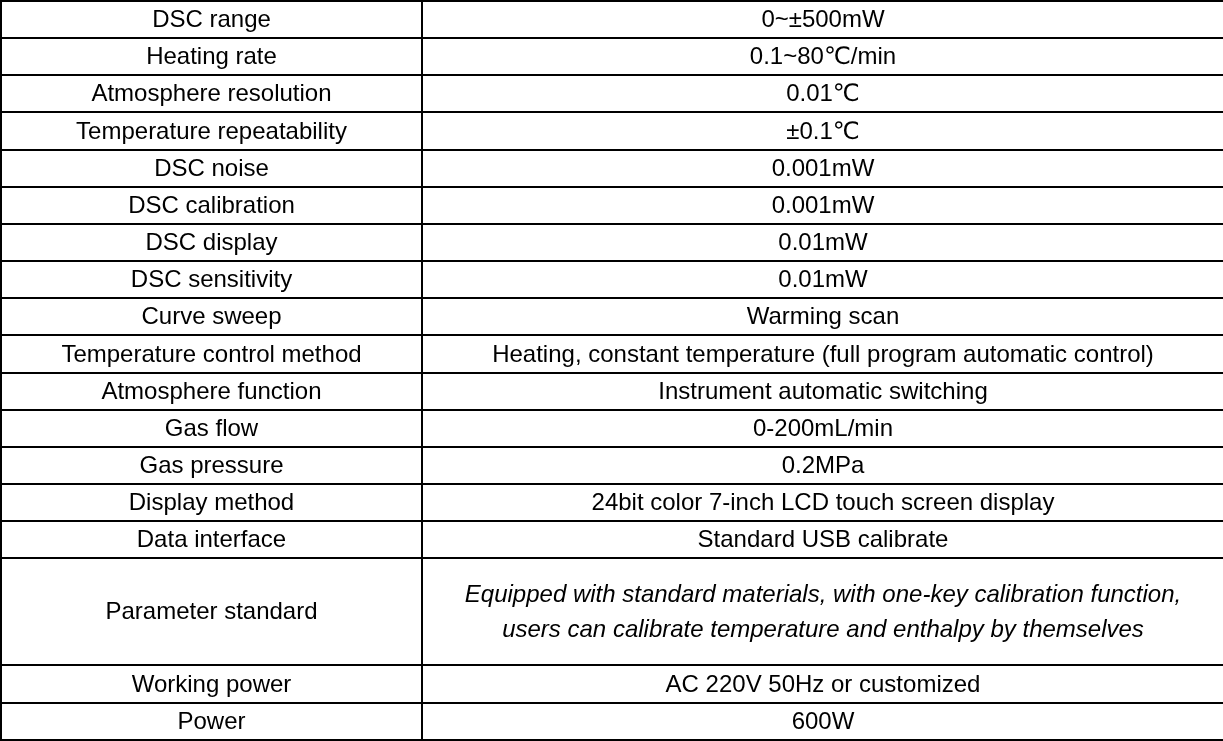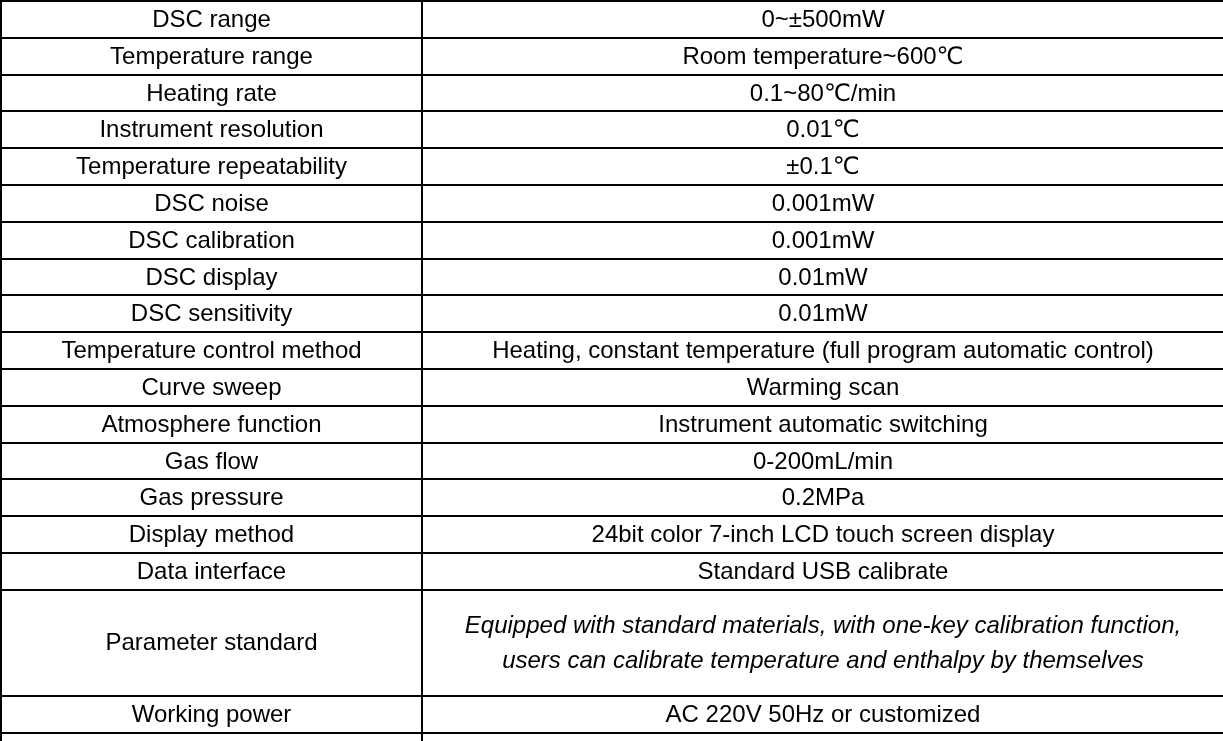--- a/index.html
+++ b/index.html
@@ -52,33 +52,27 @@
     <col style="width:802px">
   </colgroup>
   <tbody>
       <tr>
     <td class="label-cell">DSC range</td>
     <td class="value-cell">
       <div class="value-inner">0~±500mW</div>
     </td>
   </tr>
       <tr>
-    <td class="label-cell">Temperature range</td>
-    <td class="value-cell">
-      <div class="value-inner">Room temperature~600℃</div>
-    </td>
-  </tr>
-      <tr>
     <td class="label-cell">Heating rate</td>
     <td class="value-cell">
       <div class="value-inner">0.1~80℃/min</div>
     </td>
   </tr>
       <tr>
-    <td class="label-cell">Instrument resolution</td>
+    <td class="label-cell">Atmosphere resolution</td>
     <td class="value-cell">
       <div class="value-inner">0.01℃</div>
     </td>
   </tr>
       <tr>
     <td class="label-cell">Temperature repeatability</td>
     <td class="value-cell">
       <div class="value-inner">±0.1℃</div>
     </td>
   </tr>
@@ -100,29 +94,29 @@
       <div class="value-inner">0.01mW</div>
     </td>
   </tr>
       <tr>
     <td class="label-cell">DSC sensitivity</td>
     <td class="value-cell">
       <div class="value-inner">0.01mW</div>
     </td>
   </tr>
       <tr>
+    <td class="label-cell">Curve sweep</td>
+    <td class="value-cell">
+      <div class="value-inner">Warming scan</div>
+    </td>
+  </tr>
+      <tr>
     <td class="label-cell">Temperature control method</td>
     <td class="value-cell">
       <div class="value-inner">Heating, constant temperature (full program automatic control)</div>
-    </td>
-  </tr>
-      <tr>
-    <td class="label-cell">Curve sweep</td>
-    <td class="value-cell">
-      <div class="value-inner">Warming scan</div>
     </td>
   </tr>
       <tr>
     <td class="label-cell">Atmosphere function</td>
     <td class="value-cell">
       <div class="value-inner">Instrument automatic switching</div>
     </td>
   </tr>
       <tr>
     <td class="label-cell">Gas flow</td>

